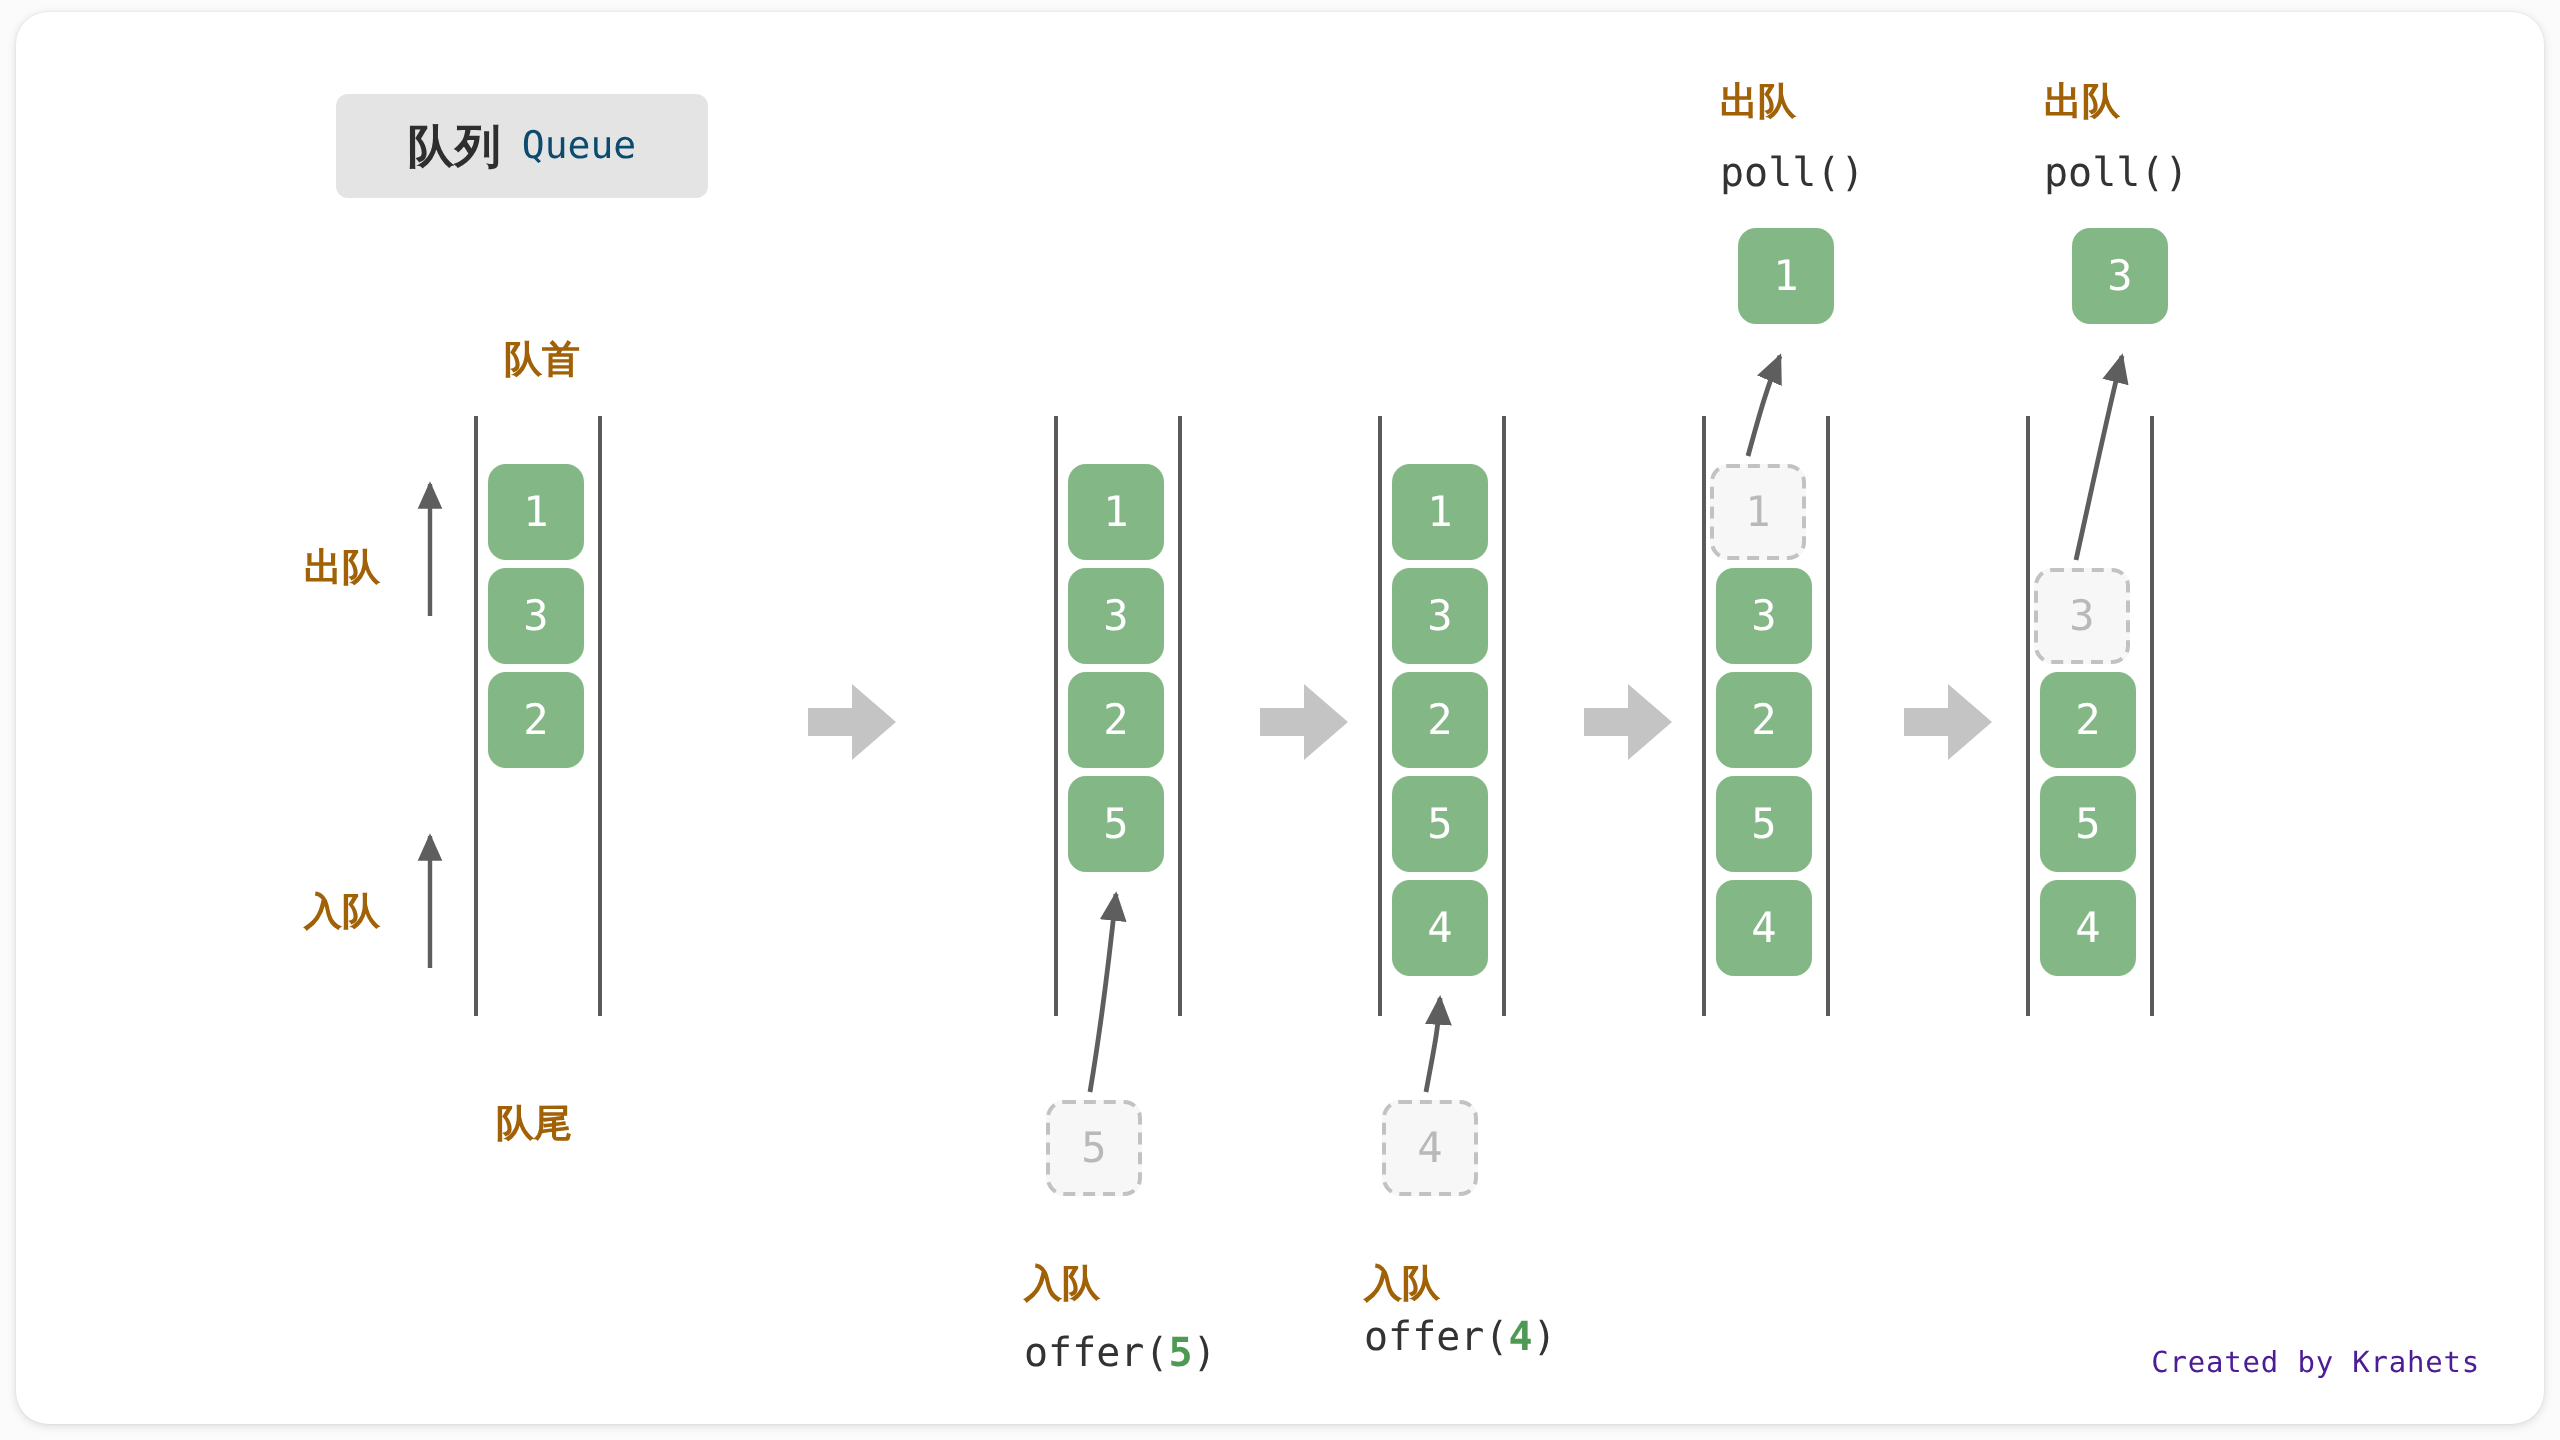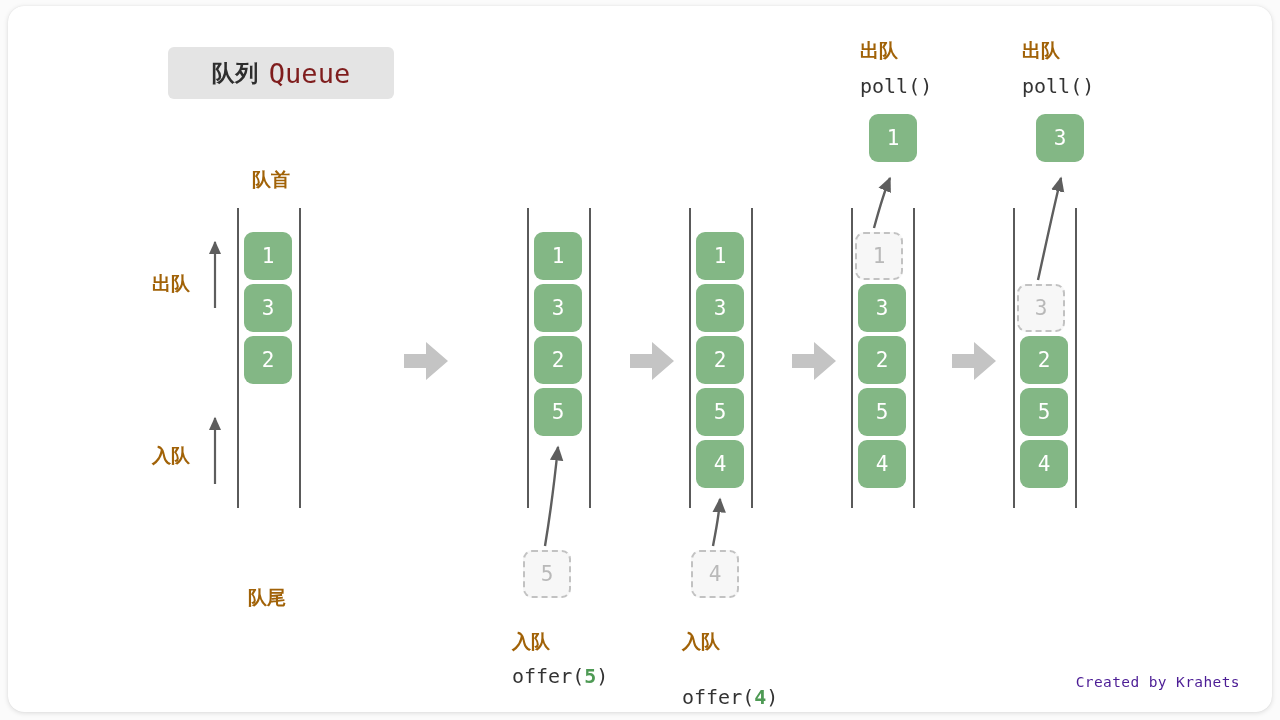--- a/index.html
+++ b/index.html
@@ -29,39 +29,39 @@
     left: 0; top: 0;
     width: 1264px;
     height: 706px;
   }
 
   
   #title-badge {
     position: absolute;
     left: 160px;
     top: 41px;
-    width: 226px;
+    width: 186px;
     height: 52px;
     background: #e4e4e4;
     border-radius: 6px;
     display: flex;
     align-items: center;
     justify-content: center;
     gap: 10px;
   }
   #title-cn {
     font-size: 23px;
     font-weight: bold;
     color: #2e2e2e;
     letter-spacing: 0.5px;
   }
   #title-en {
     font-family: "DejaVu Sans Mono", monospace;
-    font-size: 27px;
-    color: #7f1d1d;
+    font-size: 19px;
+    color: #0c4a6e;
   }
 
   
   .cn-label {
     position: absolute;
     font-size: 19px;
     font-weight: bold;
     color: #a16207;
     white-space: nowrap;
   }
@@ -133,21 +133,21 @@
 
 <div id="card">
   <div class="stage">
 
     <div id="title-badge">
       <span id="title-cn">队列</span>
       <span id="title-en">Queue</span>
     </div>
 
     <div class="cn-label" style="left:244px; top:161px;">队首</div>
-    <div class="cn-label" style="left:240px; top:543px;margin-top:36px;">队尾</div>
+    <div class="cn-label" style="left:240px; top:543px;">队尾</div>
     <div class="cn-label" style="left:144px; top:265px;">出队</div>
     <div class="cn-label" style="left:144px; top:437px;">入队</div>
 
     <div class="rail" style="left:229px; top:202px; height:300px;"></div>
     <div class="rail" style="left:291px; top:202px; height:300px;"></div>
 
     <div class="cell filled" style="left:236px; top:226px;">1</div>
     <div class="cell filled" style="left:236px; top:278px;">3</div>
     <div class="cell filled" style="left:236px; top:330px;">2</div>
 
@@ -167,21 +167,21 @@
     <div class="rail" style="left:743px; top:202px; height:300px;"></div>
 
     <div class="cell filled" style="left:688px; top:226px;">1</div>
     <div class="cell filled" style="left:688px; top:278px;">3</div>
     <div class="cell filled" style="left:688px; top:330px;">2</div>
     <div class="cell filled" style="left:688px; top:382px;">5</div>
     <div class="cell filled" style="left:688px; top:434px;">4</div>
 
     <div class="cell ghost" style="left:683px; top:544px;">4</div>
     <div class="cn-label" style="left:674px; top:623px;">入队</div>
-    <div class="mono-label" style="left:674px; top:679px;"><span>offer(</span><span class="hl">4</span><span>)</span></div>
+    <div class="mono-label" style="left:674px; top:650px;"><span>offer(</span><span class="hl">4</span><span>)</span></div>
 
     <div class="cn-label" style="left:852px; top:32px;">出队</div>
     <div class="mono-label" style="left:852px; top:68px;">poll()</div>
     <div class="cell out" style="left:861px; top:108px;">1</div>
 
     <div class="rail" style="left:843px; top:202px; height:300px;"></div>
     <div class="rail" style="left:905px; top:202px; height:300px;"></div>
 
     <div class="cell ghost" style="left:847px; top:226px;">1</div>
     <div class="cell filled" style="left:850px; top:278px;">3</div>

